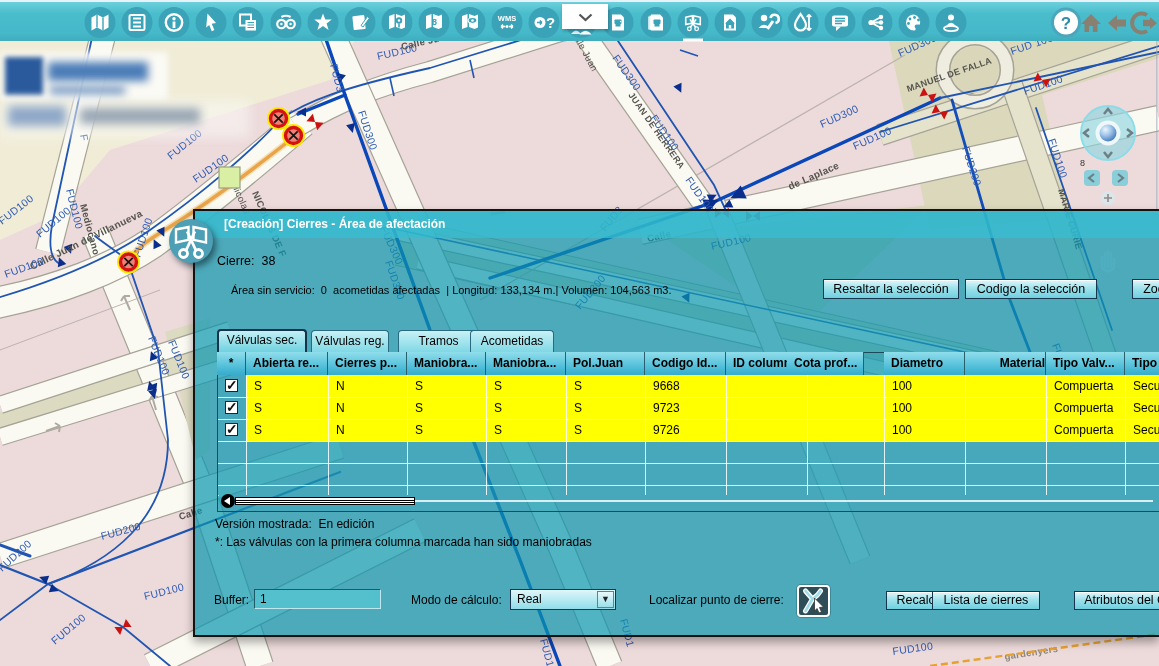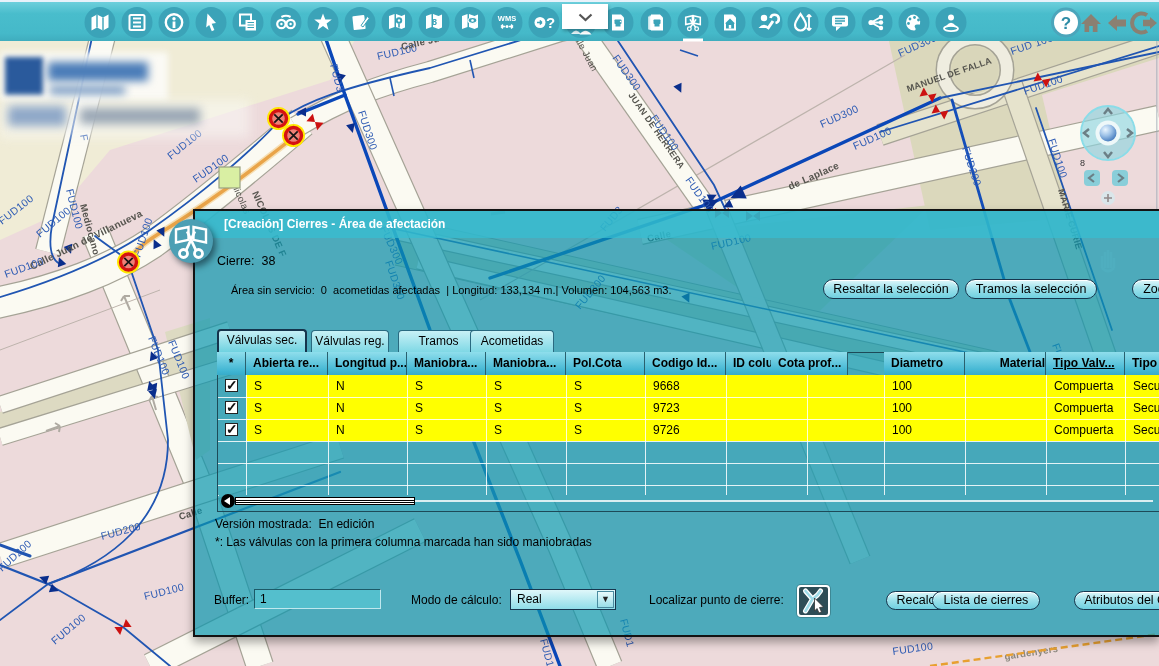--- a/index.html
+++ b/index.html
@@ -11,21 +11,21 @@
  box-shadow:1px 2px 3px rgba(0,0,0,.25);z-index:5;display:flex;align-items:center;justify-content:center}
 #dialog{position:absolute;left:193px;top:209px;width:966px;height:428px;overflow:hidden;
  border:2px solid #131313;border-right:none;background:rgba(8,150,174,.70);
  box-shadow:0 5px 9px rgba(0,0,0,.35);font-size:12px;color:#000}
 #dtitle{position:absolute;left:0;top:0;width:966px;height:27px;background:rgba(55,190,210,.75);
  color:#fff;font-weight:bold;font-size:12px;line-height:26px;padding-left:29px}
 #badge{position:absolute;left:169px;top:219px;width:44px;height:44px;border-radius:50%;
  background:#4c9fb4;box-shadow:3px 4px 6px rgba(10,30,40,.55);z-index:6}
 .dtext{position:absolute;white-space:nowrap}
 .btn{position:absolute;height:20px;background:linear-gradient(#dff7fa,#9fe2ec 45%,#6fd0e0);
- border:1px solid #17364e;border-radius:10px;font-size:12.5px;font-family:"Liberation Sans",sans-serif;
+ border:1px solid #17364e;border-radius:0;font-size:12.5px;font-family:"Liberation Sans",sans-serif;
  text-align:center;line-height:18px;color:#000;box-shadow:inset 0 1px 0 #fff}
 .tab{position:absolute;background:linear-gradient(#c8f1f6,#7fd8e5);border:1px solid #2a6a80;
  border-bottom:none;border-radius:4px 4px 0 0;text-align:center;font-size:12px;line-height:20px}
 #tab1{border:2px solid #15344c;border-bottom:none;font-size:12px;line-height:19px;
  background:linear-gradient(#c4eff5,#6fd2e0);z-index:3}
 .hdr{position:absolute;top:141px;height:23px;background:linear-gradient(#8fdeec,#3eb4d2 85%,#38abc9);
  border-right:1px solid #29606e;font-weight:bold;font-size:12px;line-height:23px;padding-left:7px;
  overflow:hidden;white-space:nowrap}
 .yrow{position:absolute;background:#ffff00}
 .cell{position:absolute;font-size:12px;line-height:22px;padding-left:8px;white-space:nowrap;overflow:hidden}
@@ -497,39 +497,39 @@
 <path d="M-3.8,-9.5 L5,9.5 M3.8,-9.5 L-5,9.5" stroke-width="2.8"></path>
 <circle cx="-7.5" cy="12.5" r="4" stroke-width="2.8"></circle>
 <circle cx="7.5" cy="12.5" r="4" stroke-width="2.8"></circle>
 </g>
     </svg></div>
 <div id="dialog">
     <div id="dtitle">[Creación] Cierres - Área de afectación</div>
     <div class="dtext" style="left:22px;top:43px;font-size:12.5px">Cierre:&nbsp; 38</div>
     <div class="dtext" style="left:36px;top:73px;font-size:11px">Área sin servicio:&nbsp; 0&nbsp; acometidas afectadas&nbsp; | Longitud: 133,134 m.| Volumen: 104,563 m3.</div>
     <div class="btn" style="left:628px;top:68px;width:136px">Resaltar la selección</div>
-    <div class="btn" style="left:770px;top:68px;width:132px">Tramos la selección</div>
+    <div class="btn" style="left:770px;top:68px;width:132px">Codigo la selección</div>
     <div class="btn" style="left:937px;top:68px;width:110px">Zoom selección</div>
     <div class="tab" id="tab1" style="left:22px;top:118px;width:90px;height:23px">Válvulas sec.</div>
     <div class="tab" style="left:116px;top:119px;width:78px;height:22px">Válvulas reg.</div>
     <div class="tab" style="left:203px;top:119px;width:81px;height:22px">Tramos</div>
     <div class="tab" style="left:275px;top:119px;width:84px;height:22px">Acometidas</div>
     <div style="position:absolute;left:22px;top:141px;width:944px;height:160px;border:1.5px solid #1d4a58;border-right:none;background:rgba(50,165,183,0.25)"></div>
     <div class="hdr" style="left:22px;width:29px;text-align:center;padding-left:0;">*</div>
     <div class="hdr" style="left:51px;width:82px;">Abierta re...</div>
-    <div class="hdr" style="left:133px;width:79px;">Longitud p...</div>
+    <div class="hdr" style="left:133px;width:79px;">Cierres p...</div>
     <div class="hdr" style="left:212px;width:79px;">Maniobra...</div>
     <div class="hdr" style="left:291px;width:80px;">Maniobra...</div>
-    <div class="hdr" style="left:371px;width:79px;">Pol.Cota</div>
+    <div class="hdr" style="left:371px;width:79px;">Pol.Juan</div>
     <div class="hdr" style="left:450px;width:81px;">Codigo Id...</div>
     <div class="hdr" style="left:531px;width:81px;">ID columna</div>
-    <div class="hdr" style="left:576px;width:77px;">Cota prof...</div>
+    <div class="hdr" style="left:592px;width:77px;">Cota prof...</div>
     <div class="hdr" style="left:689px;width:81px;">Diametro</div>
     <div class="hdr" style="left:770px;width:81px;text-align:right;">Material</div>
-    <div class="hdr" style="left:851px;width:79px;text-decoration:underline;">Tipo Valv...</div>
+    <div class="hdr" style="left:851px;width:79px;">Tipo Valv...</div>
     <div class="hdr" style="left:930px;width:80px;">Tipo</div>
     <div class="yrow" style="left:51px;top:164px;width:915px;height:22px"></div>
     <div class="cb" style="top:168px"></div>
     <div class="cell" style="left:51px;top:164px;width:82px">S</div>
     <div class="cell" style="left:133px;top:164px;width:79px">N</div>
     <div class="cell" style="left:212px;top:164px;width:79px">S</div>
     <div class="cell" style="left:291px;top:164px;width:80px">S</div>
     <div class="cell" style="left:371px;top:164px;width:79px">S</div>
     <div class="cell" style="left:450px;top:164px;width:81px">9668</div>
     <div class="cell" style="left:689px;top:164px;width:81px">100</div>

